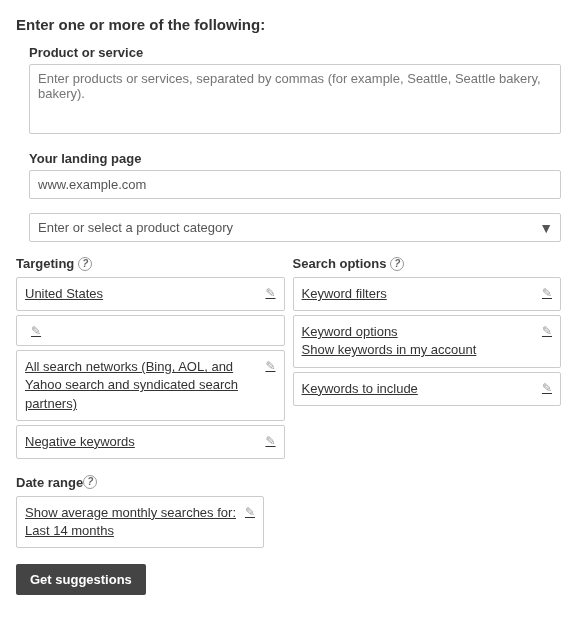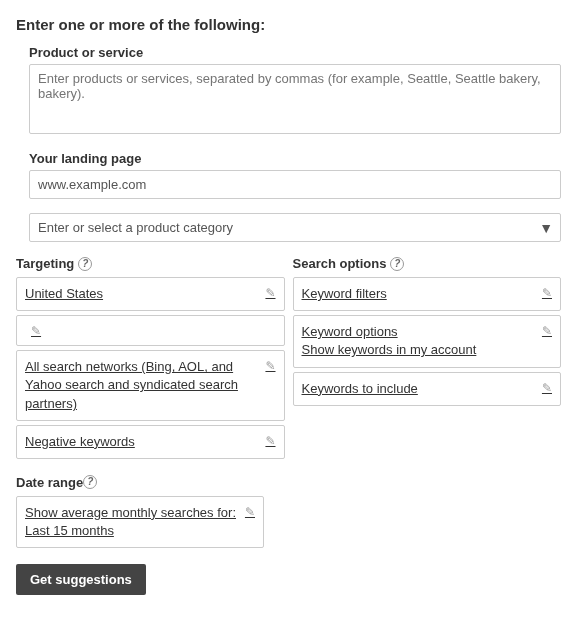--- a/index.html
+++ b/index.html
@@ -208,21 +208,21 @@
     </div>
   </div>
 </div>
 
 <div>
   <div class="date-range-label">
     <span>Date range</span>
     <span class="help-icon">?</span>
   </div>
   <div class="option-item" style="max-width: 248px;">
-    <span class="item-text">Show average monthly searches for: Last 15 months</span>
+    <span class="item-text">Show average monthly searches for: Last 14 months</span>
     <span class="edit-icon">✎</span>
   </div>
 </div>
 
 <button class="get-suggestions-btn">Get suggestions</button>
 
 
 
 
 </body></html>

